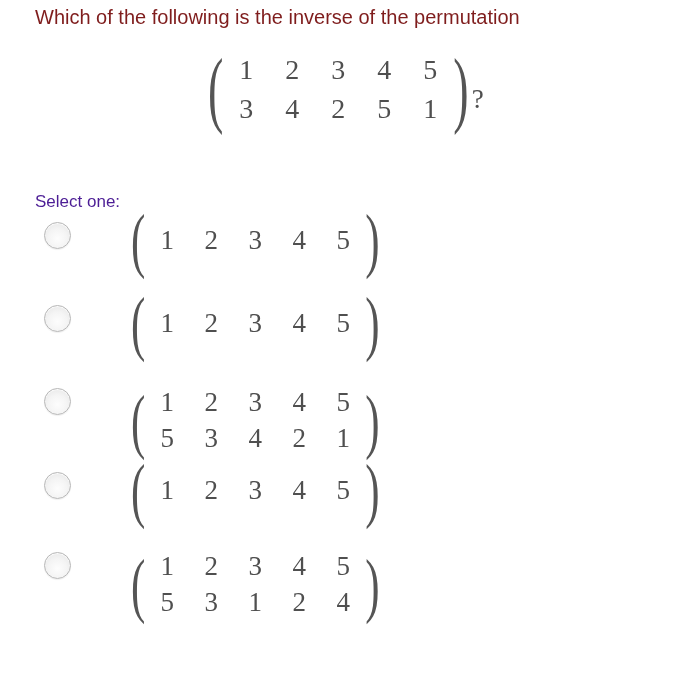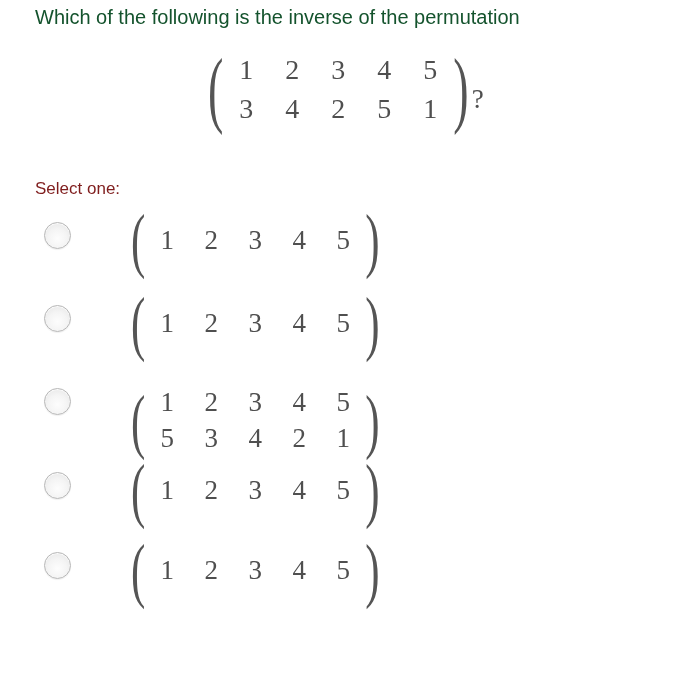--- a/index.html
+++ b/index.html
@@ -14,28 +14,28 @@
     background: #ffffff;
     font-family: "Liberation Sans", sans-serif;
     overflow: hidden;
   }
   .question-text {
     position: absolute;
     left: 35px;
     top: 4px;
     font-size: 20px;
     line-height: 26px;
-    color: #14532d;
+    color: #7f1d1d;
   }
   .select-label {
     position: absolute;
     left: 35px;
-    top: 179px;
+    top: 192px;
     font-size: 17px;
-    color: #7f1d1d;
+    color: #4c1d95;
   }
   
   .math {
     display: flex;
     align-items: center;
     font-family: "Liberation Serif", serif;
     color: #4f4f4f;
   }
   .paren {
     display: inline-block;
@@ -171,18 +171,19 @@
       <span class="paren">)</span>
     </span>
   </div>
 
   <div class="option" style="top:548px">
     <span class="radio" role="radio" aria-checked="false"></span>
     <span class="math o-matrix">
       <span class="paren">(</span>
       <span class="o-rows">
         <span class="mrow"><span class="cell">1</span><span class="cell">2</span><span class="cell">3</span><span class="cell">4</span><span class="cell">5</span></span>
+        <span class="mrow"><span class="cell">5</span><span class="cell">3</span><span class="cell">1</span><span class="cell">2</span><span class="cell">4</span></span>
       </span>
       <span class="paren">)</span>
     </span>
   </div>
 
 </div>
 
 </body></html>

